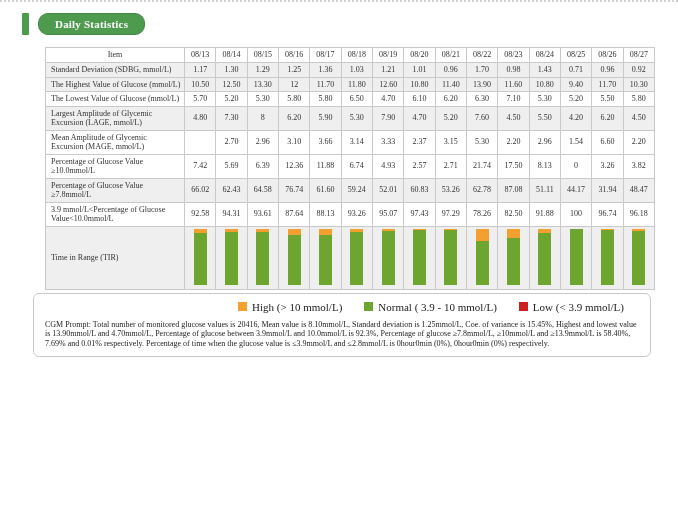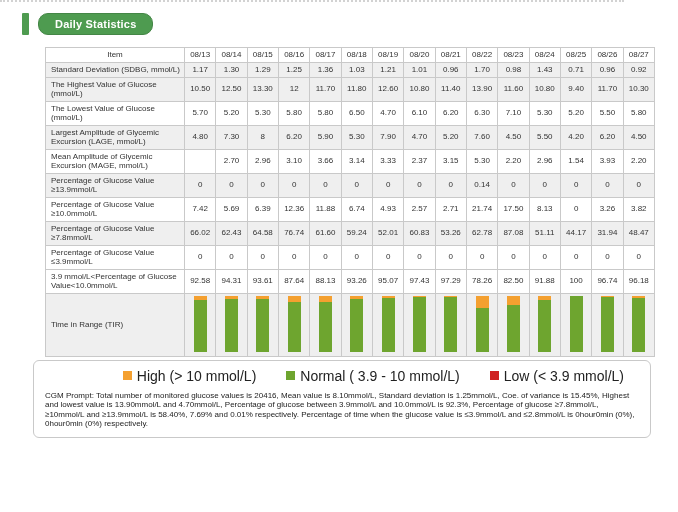--- a/index.html
+++ b/index.html
@@ -4,21 +4,21 @@
 <style>
   * { box-sizing: border-box; margin: 0; padding: 0; }
   html, body { width: 678px; background: #fff; }
   body {
     font-family: "Liberation Sans", sans-serif;
     color: #333;
     width: 678px; height: 512px;
     overflow: hidden;
     position: relative;
   }
-  .page { width: 624px; height: 512px; border-top: 2px dotted #d2d2d2; }
+  .page { width: 678px; height: 512px; border-top: 2px dotted #d2d2d2; font-family: Liberation Serif, serif; }
 
   
   .title-row { display: flex; align-items: center; margin: 11px 0 0 22px; }
   .accent-bar { width: 7px; height: 22px; background: #4e9b50; border-radius: 1px; }
   .title-pill {
     margin-left: 9px; height: 22px; min-width: 102px;
     background: #4e9b50; border: 1px solid #448646; border-radius: 10px;
     color: #fff; font-size: 11px; font-weight: bold;
     display: inline-flex; align-items: center; justify-content: center;
     padding: 0 16px; letter-spacing: .2px;
@@ -53,22 +53,22 @@
   .seg-low { background: #cf2020; }
 
   
   .footer-box {
     width: 618px; margin: 3px 0 0 33px;
     border: 1px solid #c9c9c9; border-radius: 6px;
     padding: 5px 10px 8px 11px;
   }
   .legend {
     display: flex; justify-content: flex-end; align-items: center;
-    gap: 30px; padding: 2px 16px 3px 0;
-    font-size: 14px; color: #222;
+    gap: 22px; padding: 2px 16px 3px 0;
+    font-size: 11px; color: #222;
   }
   .legend-item { display: inline-flex; align-items: center; }
   .swatch { width: 9px; height: 9px; display: inline-block; margin-right: 5px; }
   .swatch-high { background: #f4a030; }
   .swatch-normal { background: #6ea52f; }
   .swatch-low { background: #cf2020; }
   .footnote { font-size: 8px; line-height: 9.6px; color: #222; margin-top: 4px; }
   .footnote p { margin: 0; }
 </style>
 </head>
@@ -186,40 +186,22 @@
           <td>3.10</td>
           <td>3.66</td>
           <td>3.14</td>
           <td>3.33</td>
           <td>2.37</td>
           <td>3.15</td>
           <td>5.30</td>
           <td>2.20</td>
           <td>2.96</td>
           <td>1.54</td>
-          <td>3.93</td>
+          <td>6.60</td>
           <td>2.20</td>
-        </tr>
-        <tr class="stripe">
-          <td class="rowlabel">Percentage of Glucose Value ≥13.9mmol/L</td>
-          <td>0</td>
-          <td>0</td>
-          <td>0</td>
-          <td>0</td>
-          <td>0</td>
-          <td>0</td>
-          <td>0</td>
-          <td>0</td>
-          <td>0</td>
-          <td>0.14</td>
-          <td>0</td>
-          <td>0</td>
-          <td>0</td>
-          <td>0</td>
-          <td>0</td>
         </tr>
         <tr>
           <td class="rowlabel">Percentage of Glucose Value ≥10.0mmol/L</td>
           <td>7.42</td>
           <td>5.69</td>
           <td>6.39</td>
           <td>12.36</td>
           <td>11.88</td>
           <td>6.74</td>
           <td>4.93</td>
@@ -242,38 +224,20 @@
           <td>59.24</td>
           <td>52.01</td>
           <td>60.83</td>
           <td>53.26</td>
           <td>62.78</td>
           <td>87.08</td>
           <td>51.11</td>
           <td>44.17</td>
           <td>31.94</td>
           <td>48.47</td>
-        </tr>
-        <tr>
-          <td class="rowlabel">Percentage of Glucose Value ≤3.9mmol/L</td>
-          <td>0</td>
-          <td>0</td>
-          <td>0</td>
-          <td>0</td>
-          <td>0</td>
-          <td>0</td>
-          <td>0</td>
-          <td>0</td>
-          <td>0</td>
-          <td>0</td>
-          <td>0</td>
-          <td>0</td>
-          <td>0</td>
-          <td>0</td>
-          <td>0</td>
         </tr>
         <tr>
           <td class="rowlabel">3.9 mmol/L&lt;Percentage of Glucose Value&lt;10.0mmol/L</td>
           <td>92.58</td>
           <td>94.31</td>
           <td>93.61</td>
           <td>87.64</td>
           <td>88.13</td>
           <td>93.26</td>
           <td>95.07</td>

